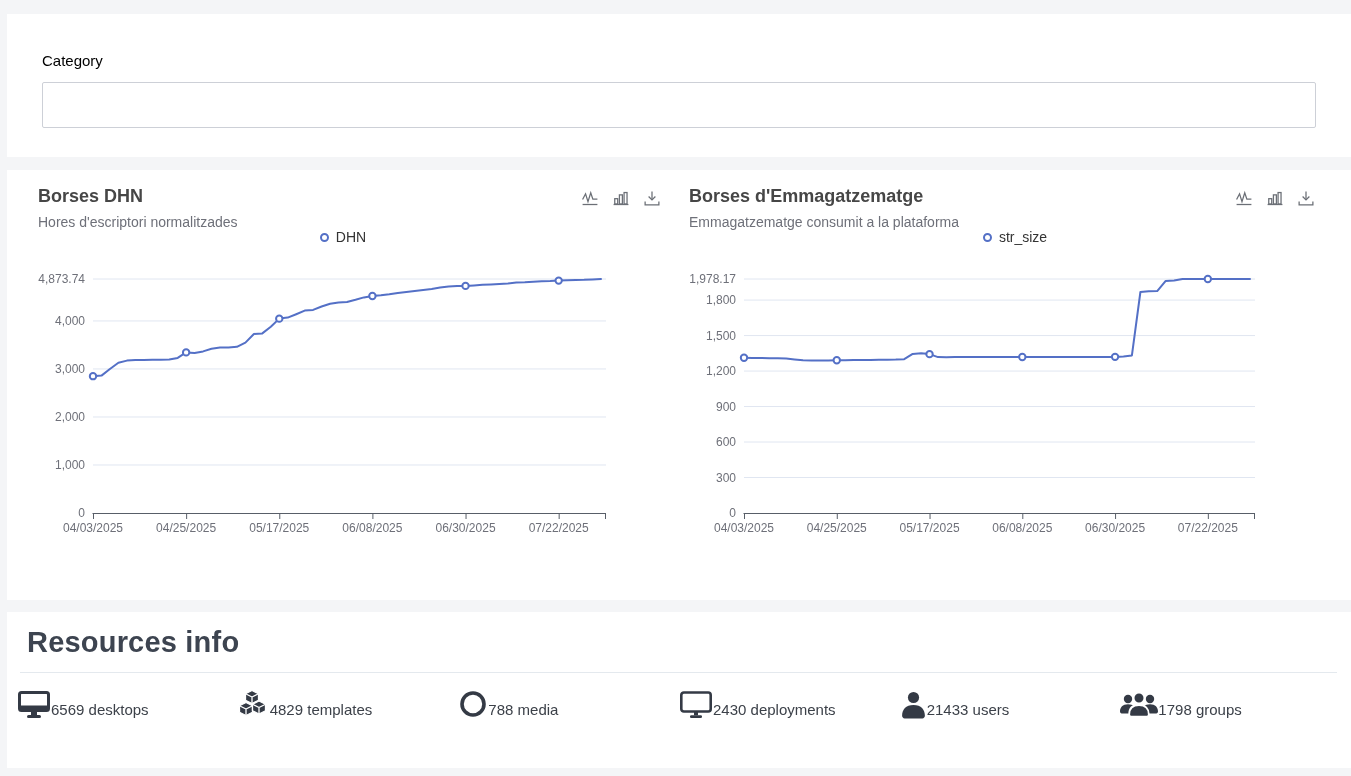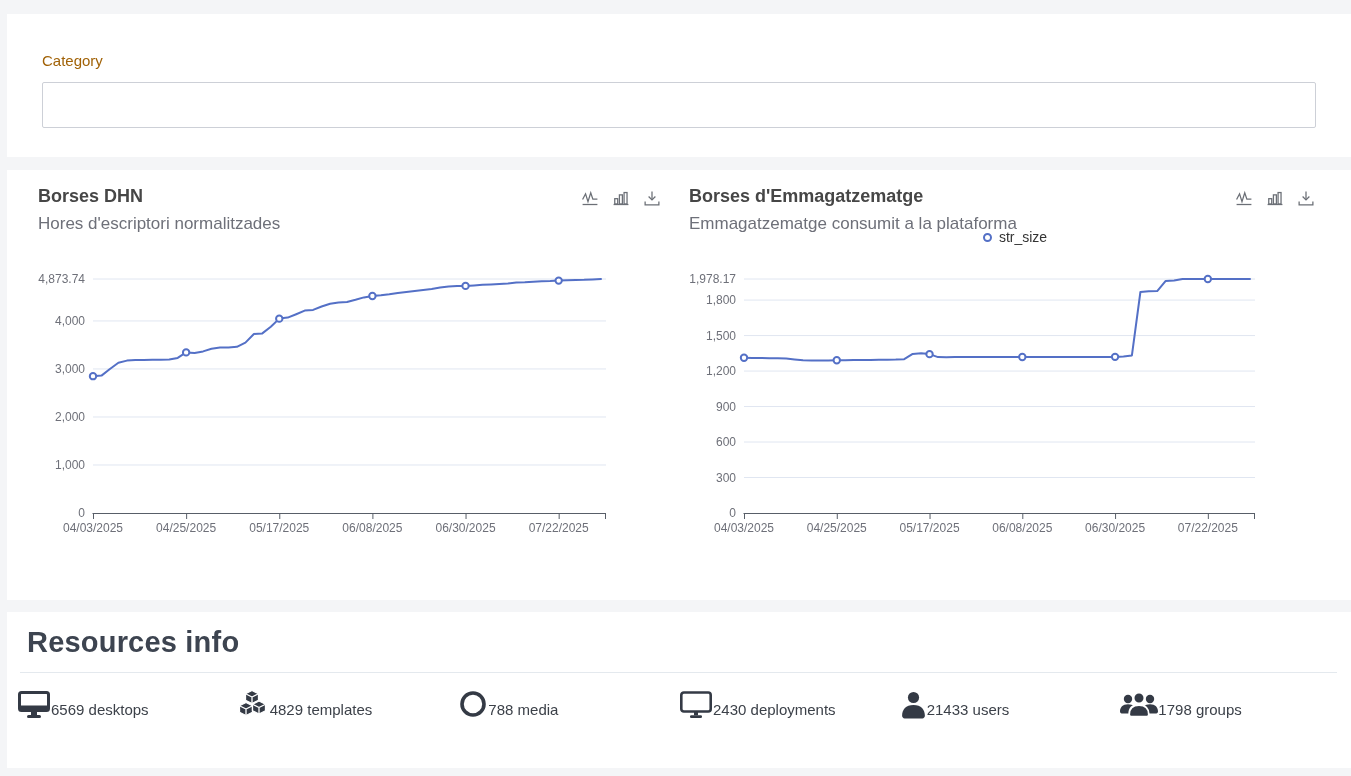--- a/index.html
+++ b/index.html
@@ -10,33 +10,33 @@
     color: #3c4043;
   }
   .card {
     background: #ffffff;
     margin-left: 7px;
     width: calc(100% - 7px);
     position: relative;
   }
   
   .category-card { margin-top: 14px; height: 143px; padding: 38px 0 0 35px; }
-  .field-label { font-size: 15px; color: #a16207; }
+  .field-label { font-size: 15px; color: #000000; }
   .category-card input {
     display: block; margin-top: 13px; height: 46px;
     width: calc(100% - 35px);
     border: 1px solid #cdd0d7; border-radius: 2px;
     font-size: 15px; padding: 0 12px; color: #3c4149; background: #fff;
     outline: none;
   }
   
   .charts-card { margin-top: 13px; height: 430px; display: flex; }
   .chart { position: relative; width: 50%; height: 100%; }
   .chart-title { position: absolute; top: 16px; font-size: 18px; font-weight: bold; color: #464646; }
-  .chart-subtitle { position: absolute; top: 44px; font-size: 17px; color: #6e7079; }
+  .chart-subtitle { position: absolute; top: 44px; font-size: 14px; color: #6e7079; }
   .chart.c1 .chart-title, .chart.c1 .chart-subtitle { left: 31px; }
   .chart.c2 .chart-title, .chart.c2 .chart-subtitle { left: 10px; }
   .chart-legend {
     position: absolute; top: 59px; left: 0; width: 100%;
     display: flex; justify-content: center; align-items: center; gap: 7px;
     font-size: 14px; color: #333333; cursor: pointer;
   }
   .legend-ring {
     width: 9px; height: 9px; border: 2.5px solid #5470c6;
     border-radius: 50%; background: #fff; display: inline-block;
@@ -85,20 +85,24 @@
             <line x1="1.5" y1="13.7" x2="15.5" y2="13.7"></line>
           </svg>
       </span>
       <span class="tool-btn">
         <svg width="18" height="18" viewBox="0 0 17 17">
             <path d="M8.5 1.5 V9"></path>
             <path d="M5.3 6.2 L8.5 9.4 L11.7 6.2"></path>
             <path d="M2 10.8 V14 H15 V10.8"></path>
           </svg>
       </span>
+    </div>
+    <div class="chart-legend">
+      <span class="legend-ring" style="border-color: rgb(84, 112, 198);"></span>
+      <span>DHN</span>
     </div>
     <svg id="chart-svg-0" class="chart-svg" width="672" height="300">
         <line x1="86" y1="204.98759063881127" x2="599" y2="204.98759063881127" stroke="#e0e6f1" stroke-width="1"></line>
         <line x1="86" y1="156.97518127762254" x2="599" y2="156.97518127762254" stroke="#e0e6f1" stroke-width="1"></line>
         <line x1="86" y1="108.96277191643378" x2="599" y2="108.96277191643378" stroke="#e0e6f1" stroke-width="1"></line>
         <line x1="86" y1="60.95036255524505" x2="599" y2="60.95036255524505" stroke="#e0e6f1" stroke-width="1"></line>
         <line x1="86" y1="19" x2="599" y2="19" stroke="#e0e6f1" stroke-width="1"></line>
         <text x="78" y="257" text-anchor="end" font-size="12" fill="#6e7079">0</text>
         <text x="78" y="208.98759063881127" text-anchor="end" font-size="12" fill="#6e7079">1,000</text>
         <text x="78" y="160.97518127762254" text-anchor="end" font-size="12" fill="#6e7079">2,000</text>

